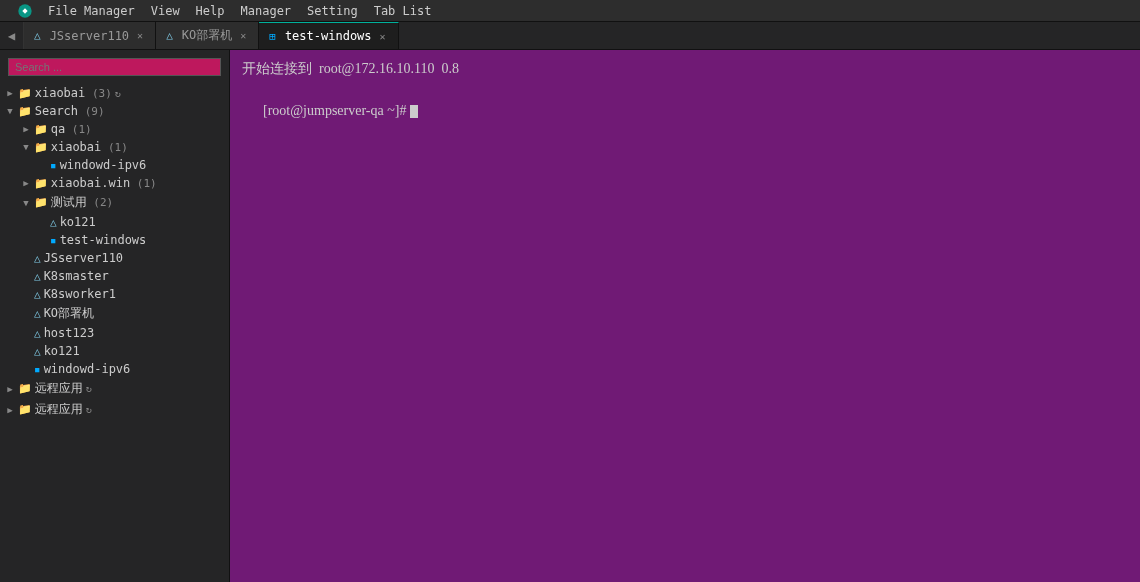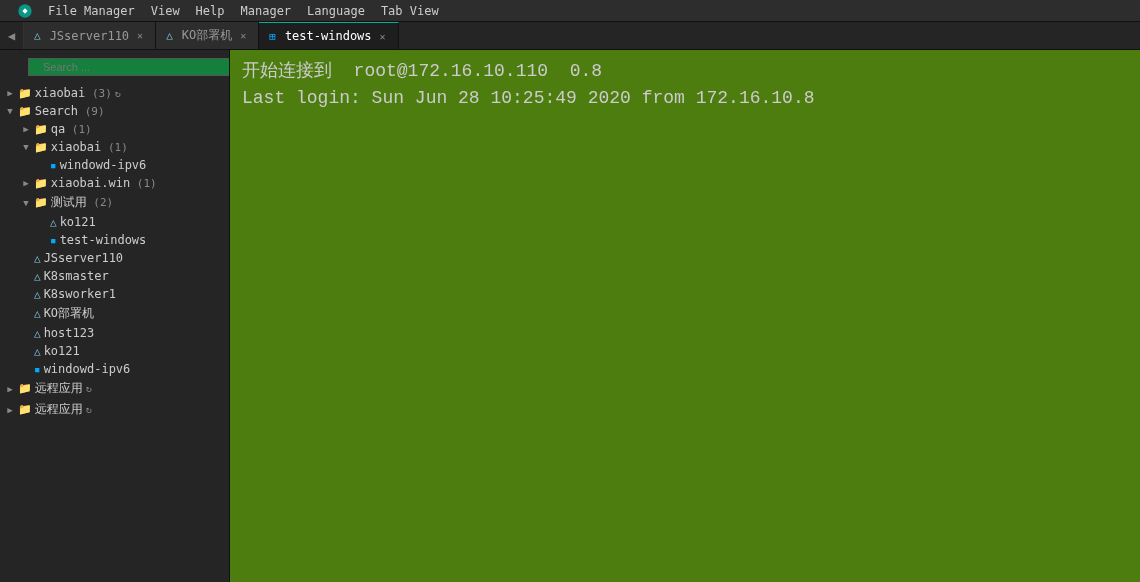--- a/index.html
+++ b/index.html
@@ -106,27 +106,26 @@
     }
     .sidebar::-webkit-scrollbar { width: 6px; }
     .sidebar::-webkit-scrollbar-thumb { background: #444; }
 
     .search-box {
       padding: 4px 8px;
       margin-bottom: 4px;
     }
     .search-input {
       width: 100%;
-      background: #15803d;
+      background: #be185d;
       border: 1px solid #555;
       color: #ccc;
-      padding: 2px 14px;
+      padding: 2px 6px;
       font-size: 11px;
       outline: none;
-      margin-left: 20px;
     }
 
     .tree-item {
       display: flex;
       align-items: center;
       padding: 2px 4px;
       cursor: pointer;
       color: #ccc;
       font-size: 12px;
       white-space: nowrap;
@@ -165,25 +164,25 @@
       margin-left: 3px;
     }
     .count-badge {
       color: #888;
       font-size: 11px;
     }
 
     
     .terminal {
       flex: 1;
-      background: #4d7c0f;
+      background: #701a75;
       padding: 8px 12px;
       color: #ccc;
-      font-family: Liberation Mono, monospace;
-      font-size: 18px;
+      font-family: Liberation Serif, serif;
+      font-size: 14px;
       overflow-y: auto;
       line-height: 1.5;
     }
     .terminal::-webkit-scrollbar { width: 6px; }
     .terminal::-webkit-scrollbar-thumb { background: #444; }
 
     .term-line {
       white-space: pre;
       color: #ccc;
     }
@@ -210,22 +209,22 @@
   <div class="menu-logo">
     <svg viewBox="0 0 24 24" fill="none" xmlns="http://www.w3.org/2000/svg">
       <circle cx="12" cy="12" r="10" fill="#00b09b" opacity="0.8"></circle>
       <path d="M8 12 L12 8 L16 12 L12 16 Z" fill="white"></path>
     </svg>
   </div>
   <div class="menu-item">File Manager</div>
   <div class="menu-item">View</div>
   <div class="menu-item">Help</div>
   <div class="menu-item">Manager</div>
-  <div class="menu-item">Language</div>
-  <div class="menu-item">Tab View</div>
+  <div class="menu-item">Setting</div>
+  <div class="menu-item">Tab List</div>
 </div>
 
 <div class="tab-bar">
   <div class="tab-collapse-btn">◀</div>
   <div class="tab">
     <span class="linux-icon">△</span>
     <span>JSserver110</span>
     <span class="tab-close">✕</span>
   </div>
   <div class="tab">
@@ -360,16 +359,18 @@
     <div class="tree-item level-0">
       <span class="arrow">▶</span>
       <span class="folder-icon">📁</span>
       <span>远程应用</span>
       <span class="refresh-icon">↻</span>
     </div>
   </div>
 
   <div class="terminal">
     <div class="term-line">开始连接到  root@172.16.10.110  0.8</div>
-    <div class="term-line">Last login: Sun Jun 28 10:25:49 2020 from 172.16.10.8</div>
+    <div class="term-prompt">
+      <span>[root@jumpserver-qa ~]# </span><span class="cursor"></span>
+    </div>
   </div>
 
 </div>
 
 </body></html>

